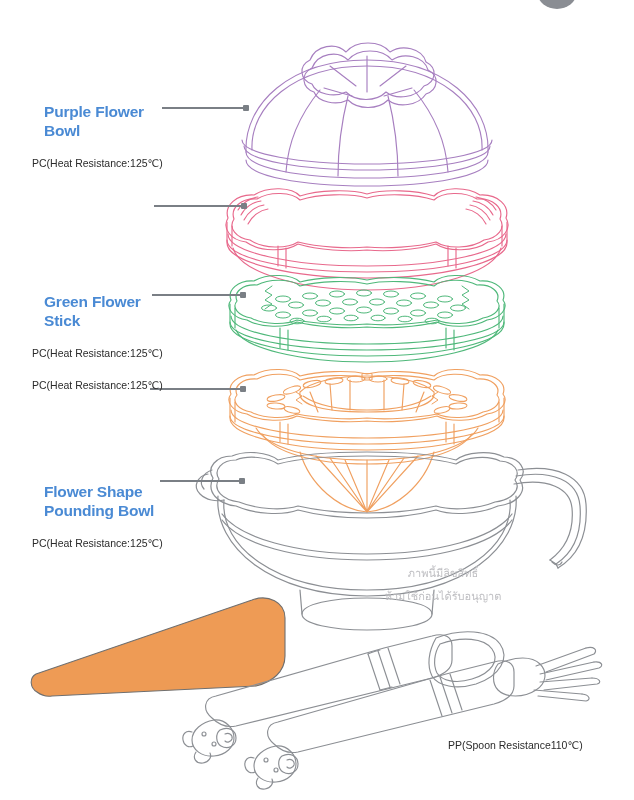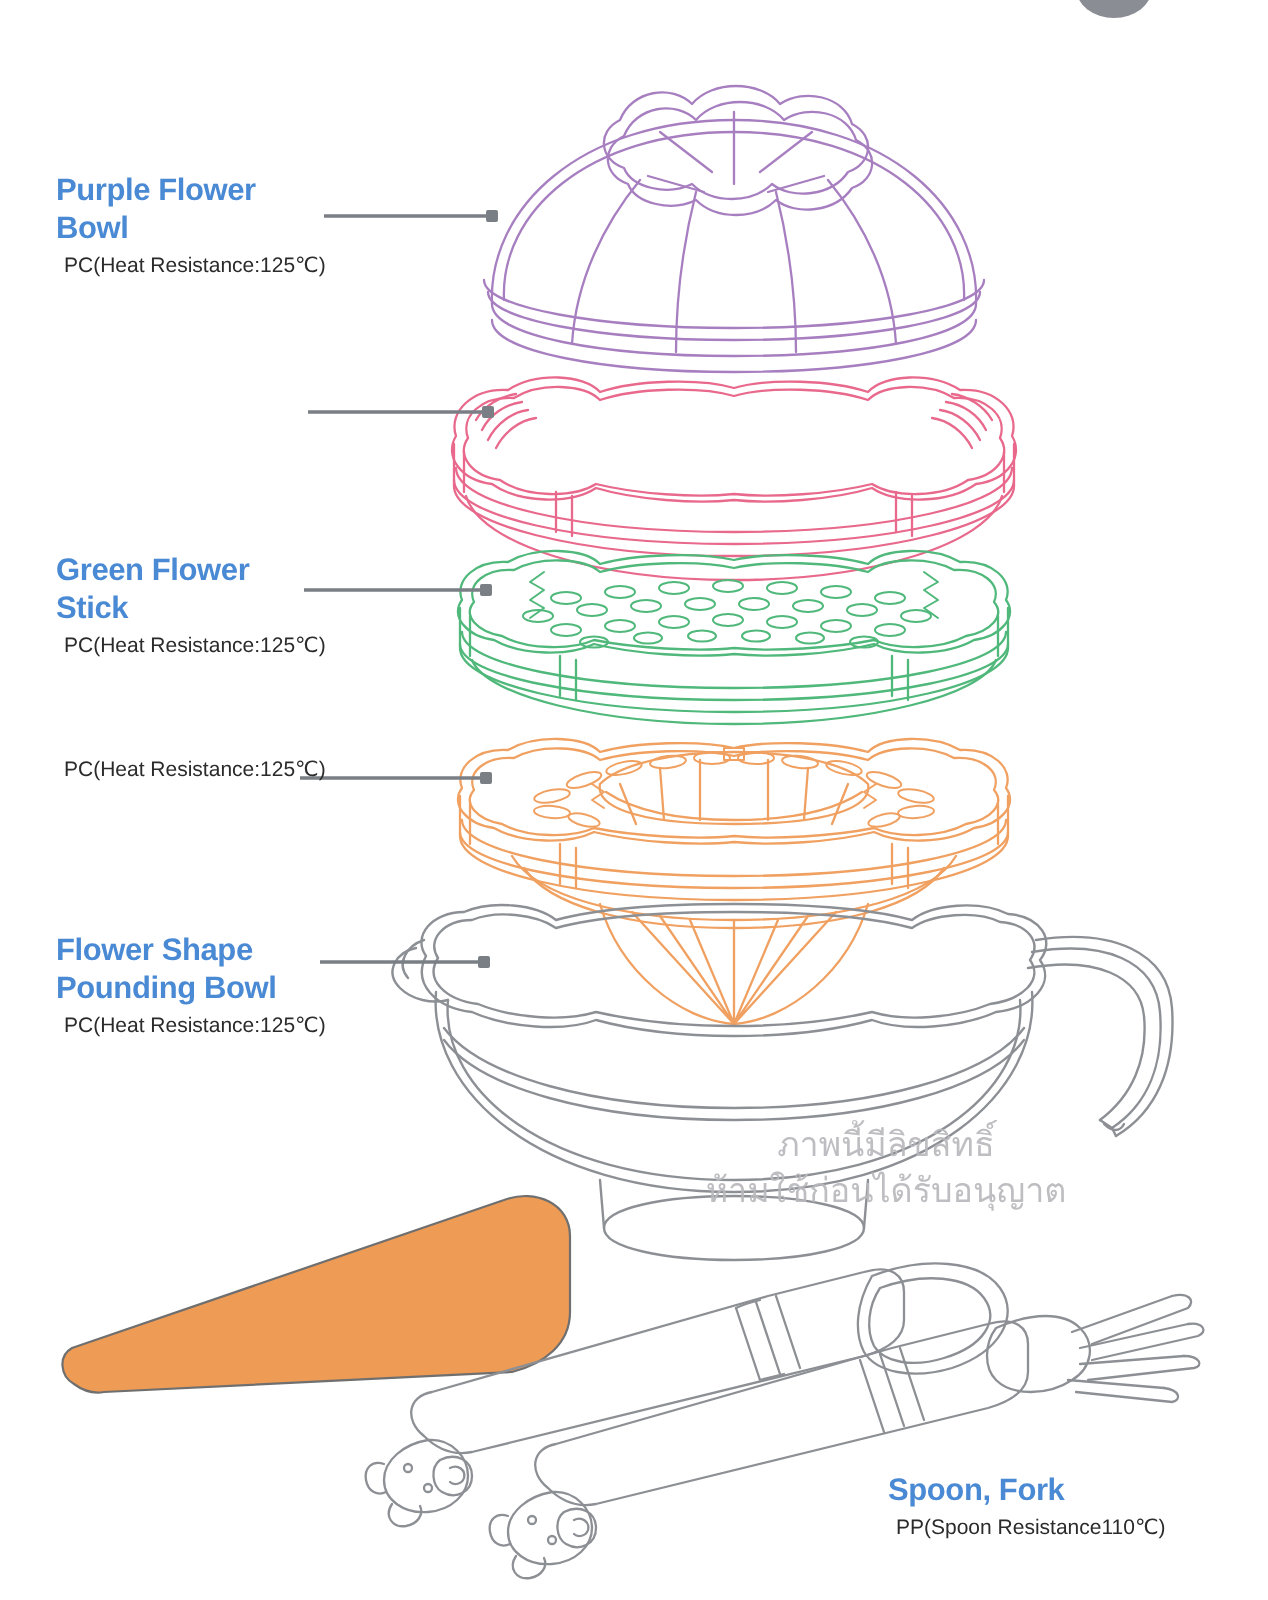--- a/index.html
+++ b/index.html
@@ -29,21 +29,21 @@
     position: absolute;
     z-index: 5;
   }
   .label-title {
     color: #4a8ad4;
     font-weight: bold;
     font-size: 15.5px;
     line-height: 19px;
     letter-spacing: -0.2px;
     white-space: pre-line;
-    margin: 0;
+    margin: 16px;
   }
   .label-sub {
     color: #2b2b2b;
     font-size: 10.5px;
     line-height: 14px;
     margin: 2px 0 0 4px;
     white-space: nowrap;
   }
   .lbl-purple  { left: 28px;  top: 86px;  }
   .lbl-red     { left: 28px;  top: 176px; }
@@ -51,21 +51,21 @@
   .lbl-yellow  { left: 28px;  top: 376px; }
   .lbl-bowl    { left: 28px;  top: 466px; }
   .lbl-stick   { left: 28px;  top: 602px; }
   .lbl-cutlery { left: 444px; top: 736px; }
 
   .watermark {
     position: absolute;
     z-index: 4;
     color: #b9b9bd;
     font-family: "DejaVu Sans", "Liberation Sans", sans-serif;
-    font-size: 17px;
+    font-size: 11px;
     line-height: 23px;
     text-align: center;
     white-space: pre-line;
     left: 318px;
     top: 562px;
     width: 250px;
     opacity: 0.92;
   }
 </style>
 </head>
@@ -491,20 +491,19 @@
   </div>
 
   <div class="label-block lbl-bowl">
     <p class="label-title">Flower Shape
 Pounding Bowl</p>
     <p class="label-sub">PC(Heat Resistance:125℃)</p>
   </div>
 
 
   <div class="label-block lbl-cutlery">
-    <p class="label-title">Spoon, Fork</p>
     <p class="label-sub">PP(Spoon Resistance110℃)</p>
   </div>
 
   <div class="watermark">ภาพนี้มีลิขสิทธิ์
 ห้ามใช้ก่อนได้รับอนุญาต</div>
 
 </div>
 
 </body></html>

